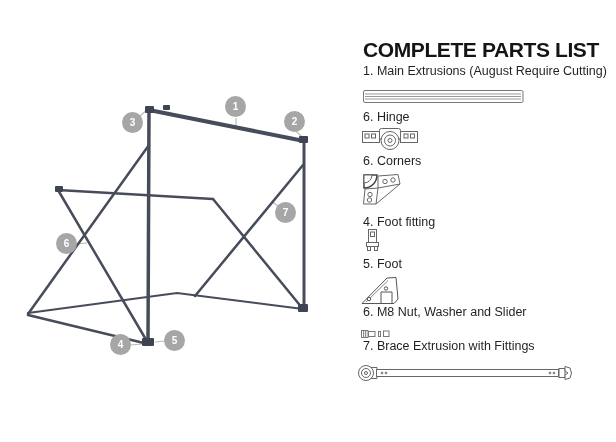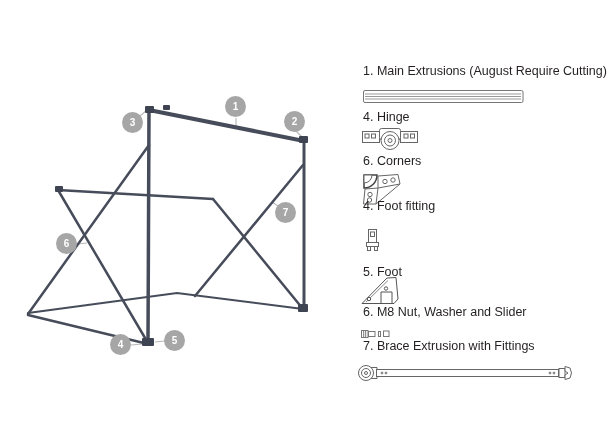--- a/index.html
+++ b/index.html
@@ -67,30 +67,31 @@
   </svg>
 
   <div class="callout" style="left:225px;top:96px">1</div>
   <div class="callout" style="left:284px;top:111px">2</div>
   <div class="callout" style="left:122px;top:112px">3</div>
   <div class="callout" style="left:110px;top:334px">4</div>
   <div class="callout" style="left:164px;top:330px">5</div>
   <div class="callout" style="left:56px;top:233px">6</div>
   <div class="callout" style="left:275px;top:202px">7</div>
 
+  <h1 class="page-title">COMPLETE PARTS LIST</h1>
 
   <div class="part-label" style="top:65px">1. Main Extrusions (August Require Cutting)</div>
   <svg class="illus" style="left:363px;top:90px" width="161" height="14">
     <rect x="0.5" y="0.5" width="159.5" height="12" rx="1.5" stroke="#777" fill="#fff"></rect>
     <line x1="2" y1="4" x2="158" y2="4" stroke="#999" stroke-width="1"></line>
     <line x1="2" y1="6.5" x2="158" y2="6.5" stroke="#999" stroke-width="1"></line>
     <line x1="2" y1="9" x2="158" y2="9" stroke="#999" stroke-width="1"></line>
   </svg>
 
-  <div class="part-label" style="top:111px">4. Hinge</div>
+  <div class="part-label" style="top:111px">6. Hinge</div>
   <svg class="illus" style="left:362px;top:127px" width="57" height="24">
     <g stroke="#666" fill="#fff" stroke-width="1">
       <rect x="0.5" y="4.5" width="17" height="11"></rect>
       <rect x="3" y="7" width="4" height="4"></rect>
       <rect x="9.5" y="7" width="4" height="4"></rect>
       <rect x="38.5" y="4.5" width="17" height="11"></rect>
       <rect x="42" y="7" width="4" height="4"></rect>
       <rect x="48.5" y="7" width="4" height="4"></rect>
       <rect x="17.5" y="1.5" width="21" height="11" rx="2"></rect>
       <circle cx="28" cy="13.5" r="9"></circle>
@@ -107,32 +108,32 @@
       <circle cx="31" cy="7" r="2.2"></circle>
       <path d="M3,16 L16,15 L14,31 L1.5,31 Z"></path>
       <circle cx="8" cy="21.5" r="2.2"></circle>
       <circle cx="7.5" cy="27" r="2.2"></circle>
       <path d="M38,11 L14,31" fill="none"></path>
       <path d="M2,2 L15,2 A13,13 0 0 1 2,15 Z" stroke="#444" stroke-width="1.5"></path>
       <path d="M2,2 L10,2 A8,8 0 0 1 2,10 Z"></path>
     </g>
   </svg>
 
-  <div class="part-label" style="top:200px">4. Foot fitting</div>
+  <div class="part-label" style="top:216px">4. Foot fitting</div>
   <svg class="illus" style="left:363px;top:229px" width="19" height="23">
     <g stroke="#666" fill="#fff" stroke-width="1">
       <rect x="5.5" y="0.5" width="8" height="13"></rect>
       <rect x="7.5" y="3" width="4" height="4.5"></rect>
       <rect x="3.5" y="13.5" width="12" height="4"></rect>
       <rect x="4.5" y="17.5" width="3" height="4"></rect>
       <rect x="11.5" y="17.5" width="3" height="4"></rect>
     </g>
   </svg>
 
-  <div class="part-label" style="top:266px">5. Foot</div>
+  <div class="part-label" style="top:258px">5. Foot</div>
   <svg class="illus" style="left:361px;top:275px" width="40" height="31">
     <g stroke="#555" fill="#fff" stroke-width="1">
       <path d="M1,28.5 L26,3 L35,2.5 L37,24 L33,28.5 Z"></path>
       <path d="M5,27 L27,5.5" stroke="#888" fill="none"></path>
       <path d="M20,28 L20,17 L31,17 L31,28" fill="none"></path>
       <circle cx="8" cy="24" r="1.7"></circle>
       <circle cx="25" cy="13.5" r="1.7"></circle>
     </g>
   </svg>
 

